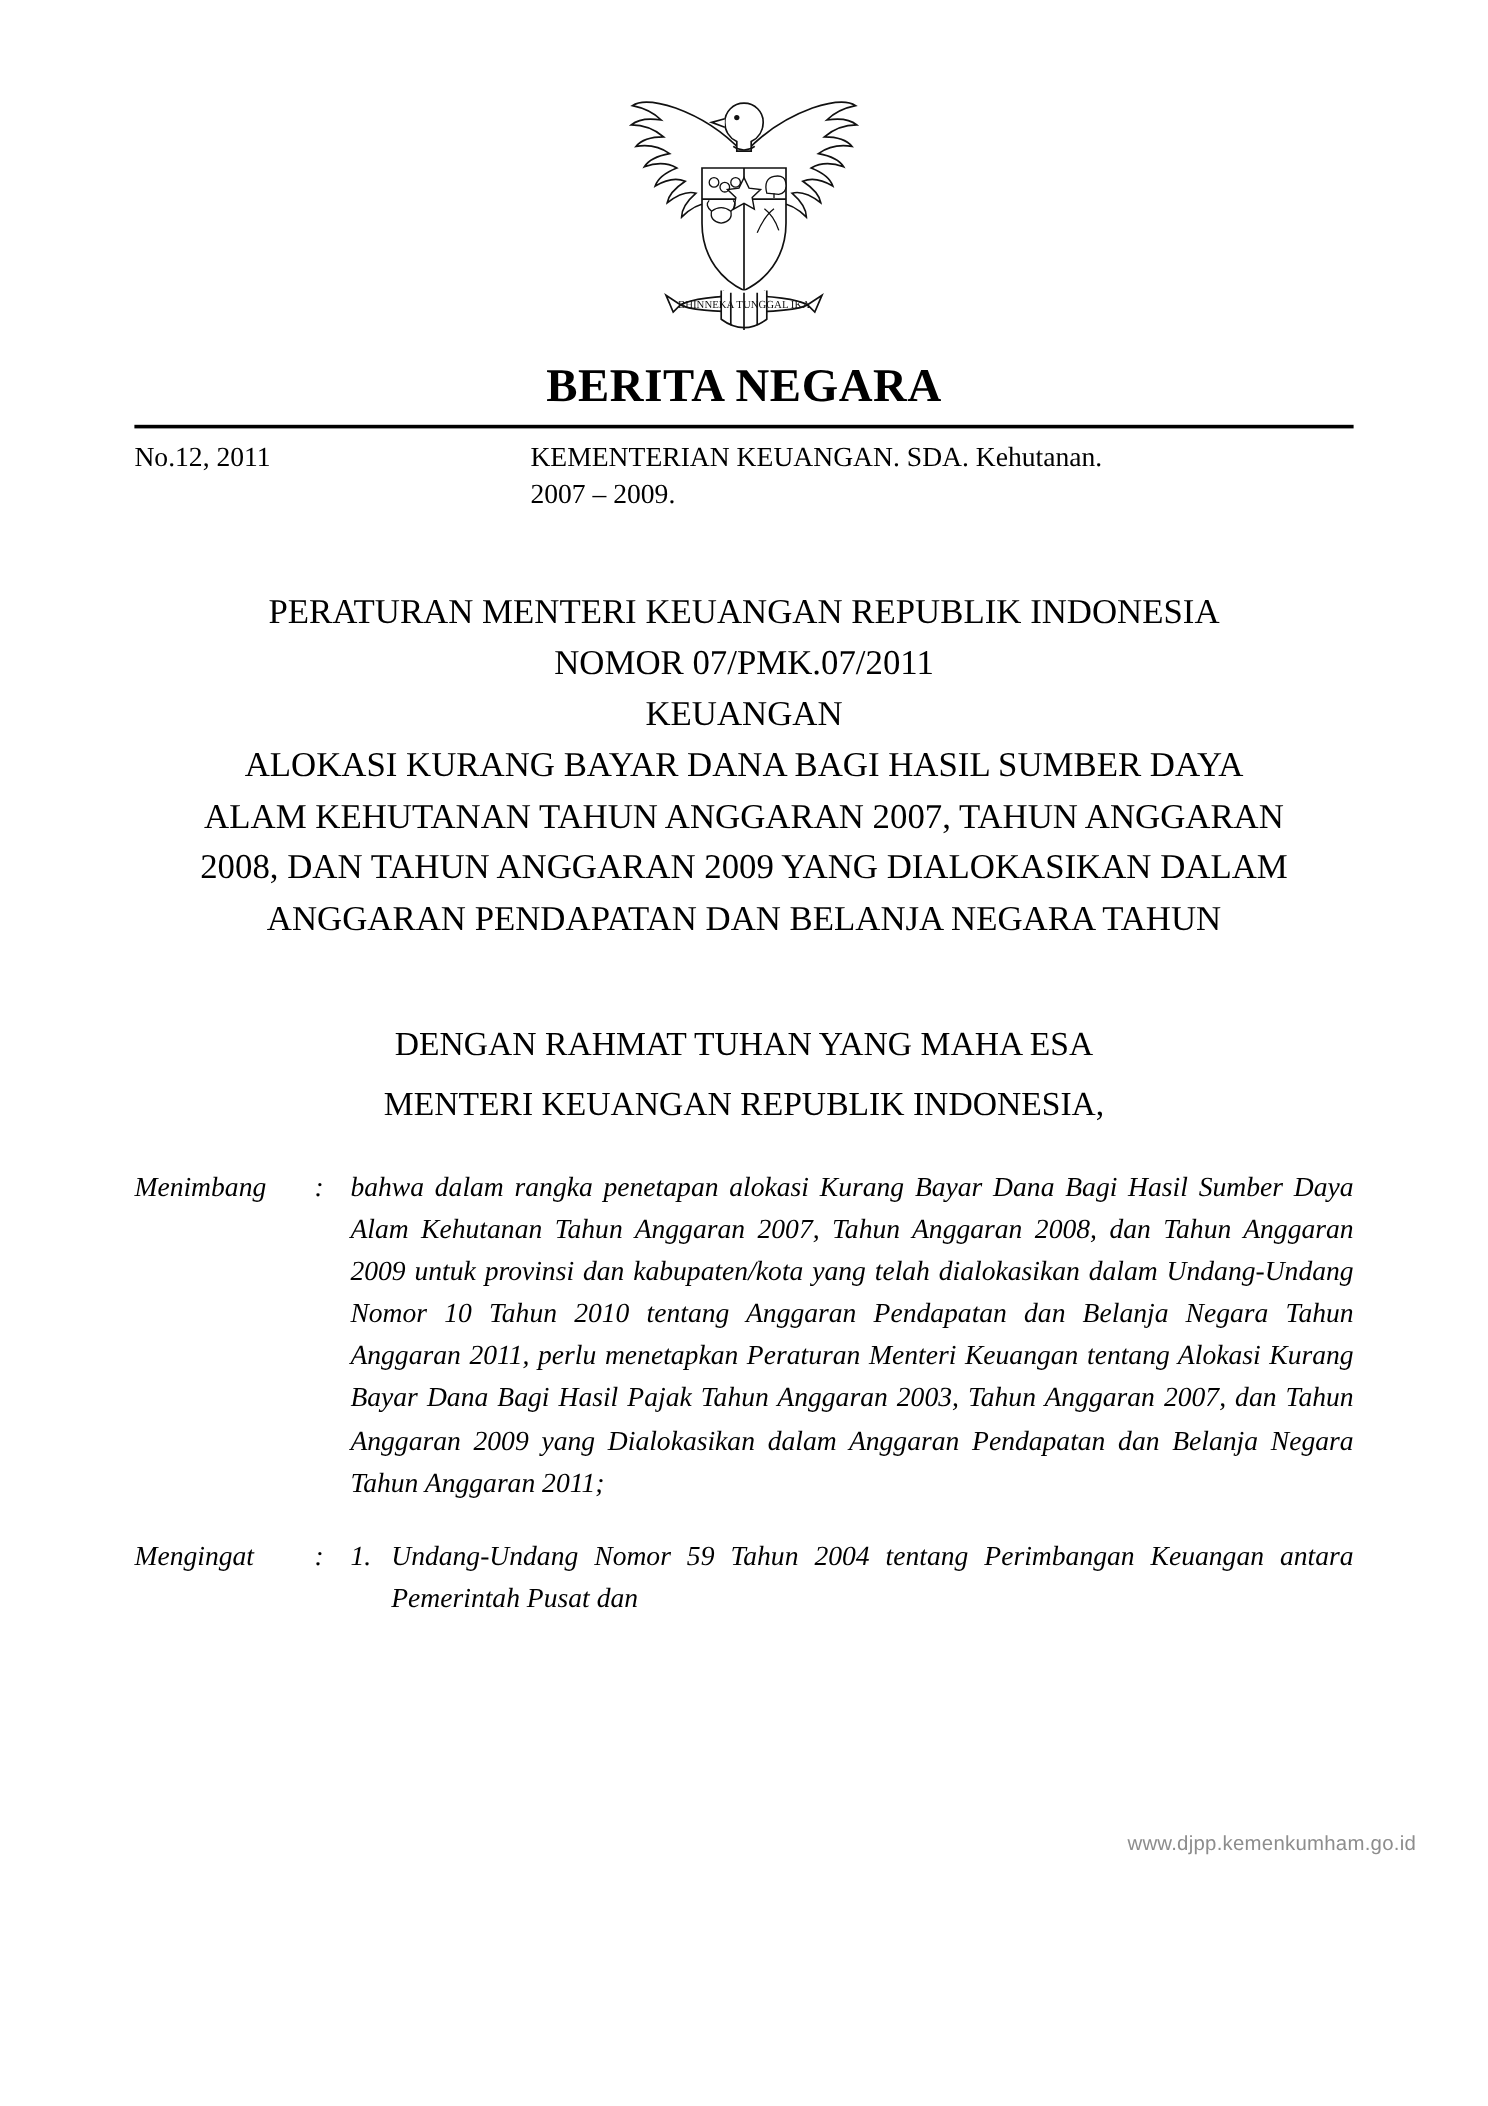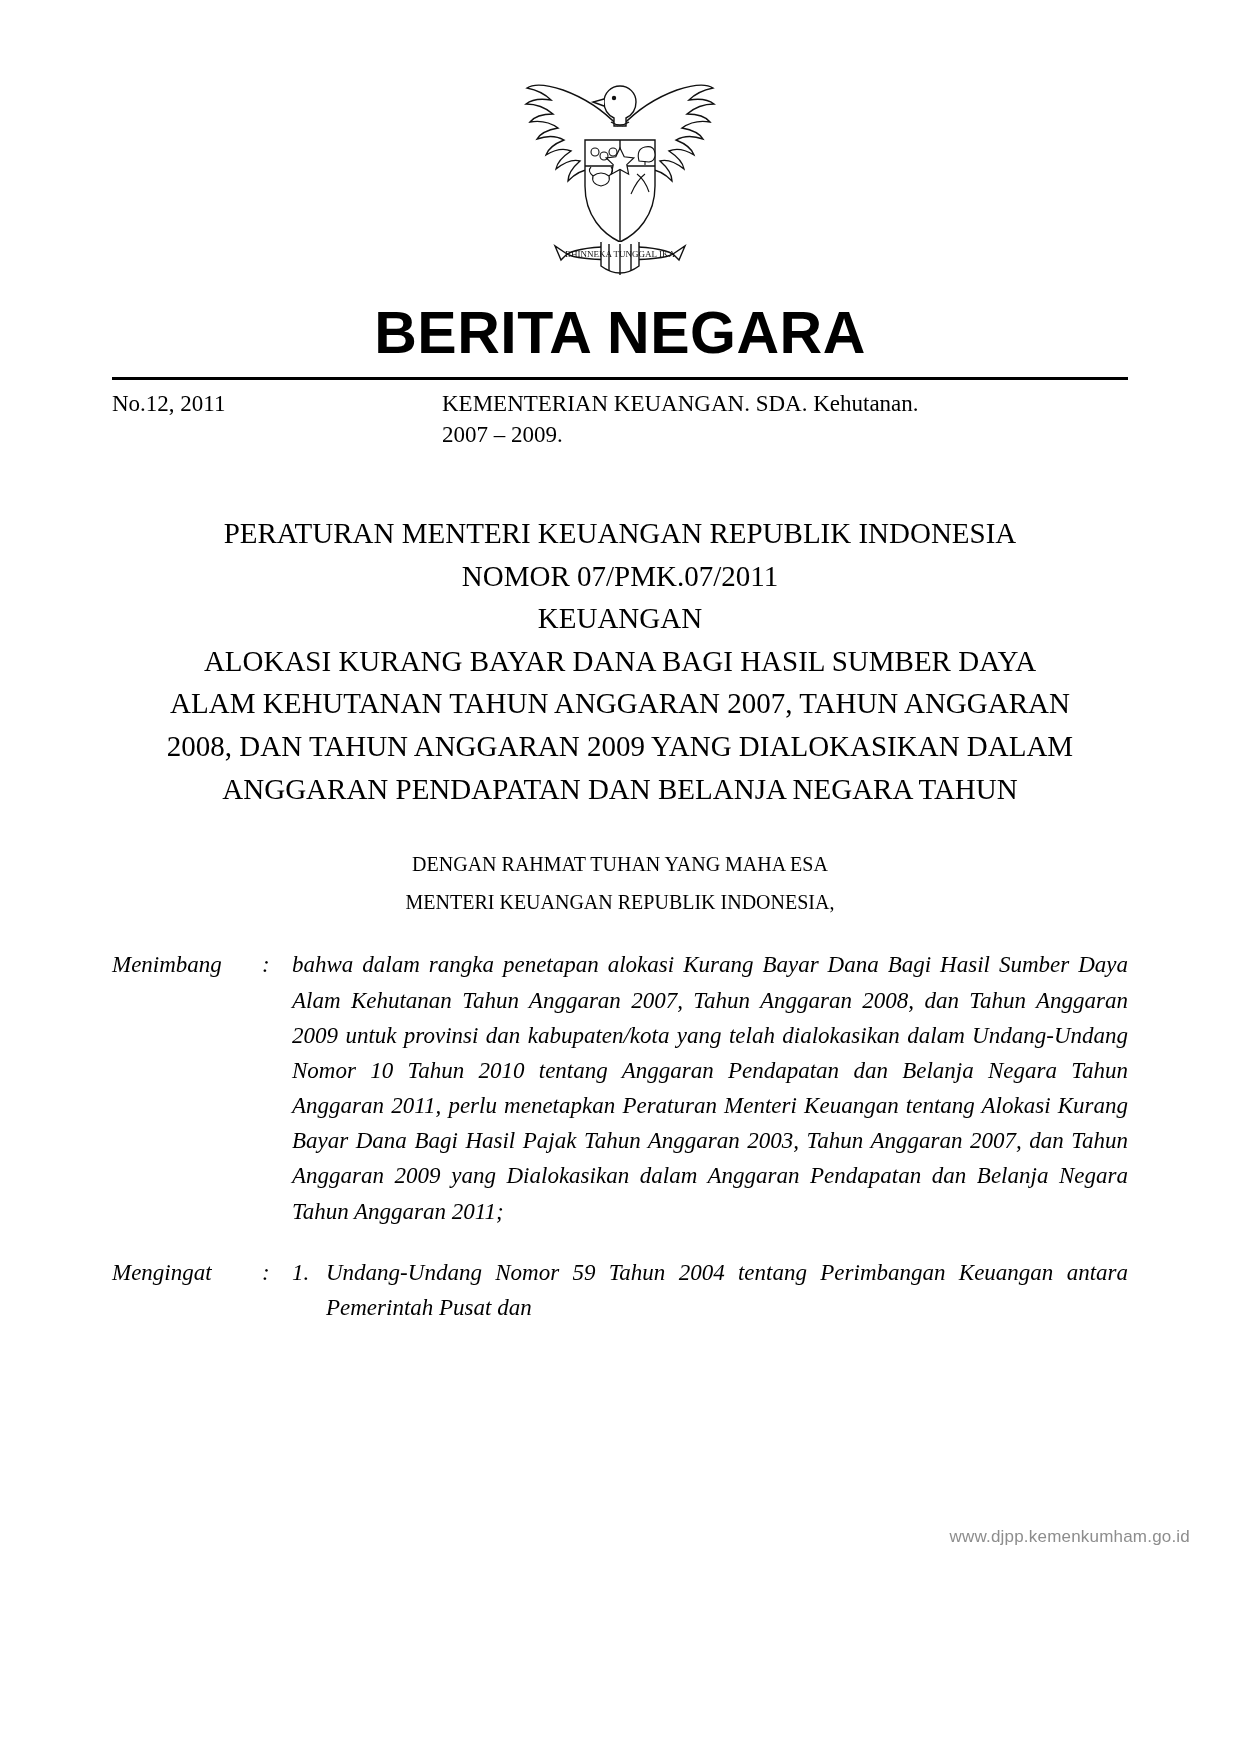--- a/index.html
+++ b/index.html
@@ -32,23 +32,23 @@
     margin-top: 6px;
   }
   .emblem {
     width: 210px;
     height: 215px;
   }
 
   
   .masthead {
     text-align: center;
-    font-family: Liberation Sans, sans-serif;
+    font-family: Liberation Serif, serif;
     font-weight: bold;
-    font-size: 59px;
+    font-size: 39px;
     line-height: 1.14;
     letter-spacing: 0.5px;
     margin-top: 4px;
   }
   .masthead .line2 { display: block; }
 
   .rule {
     border-top: 3px solid #000;
     margin-top: 10px;
     margin-bottom: 0;
@@ -77,23 +77,23 @@
   .title-block {
     text-align: center;
     font-size: 29px;
     line-height: 1.47;
     margin-top: 62px;
   }
   .title-block div { white-space: nowrap; }
 
   .esa-block {
     text-align: center;
-    font-size: 20px;
+    font-size: 28px;
     line-height: 1.5;
-    margin-top: 39px;
+    margin-top: 62px;
   }
   .esa-block .second { margin-top: 8px; }
 
   
   .clauses { margin-top: 30px; font-style: italic; }
   .clause-row {
     display: flex;
     align-items: flex-start;
     font-size: 23px;
     line-height: 1.53;
@@ -124,21 +124,21 @@
   }
   .numbered .txt {
     flex: 1 1 auto;
     text-align: justify;
     text-justify: inter-word;
   }
 
   
   .footer {
     position: absolute;
-    right: 50px;
+    right: 60px;
     bottom: 26px;
     font-family: "Liberation Sans", sans-serif;
     font-size: 17px;
     color: #8d8d8d;
     letter-spacing: 0.2px;
     margin-left: 11px;
   }
 </style>
 </head>
 <body>

